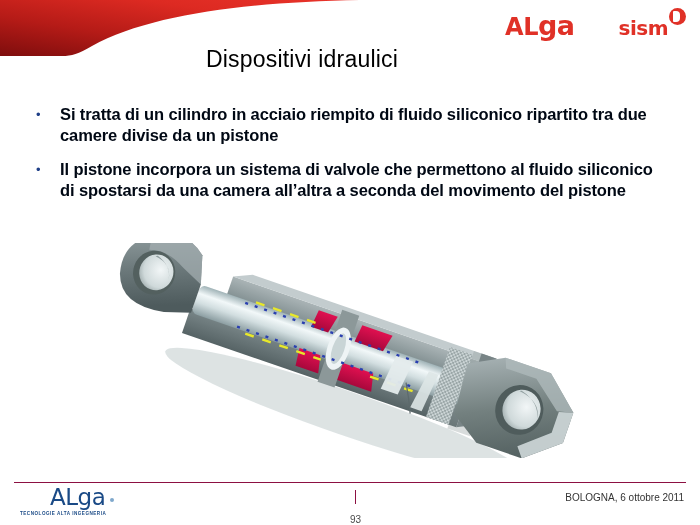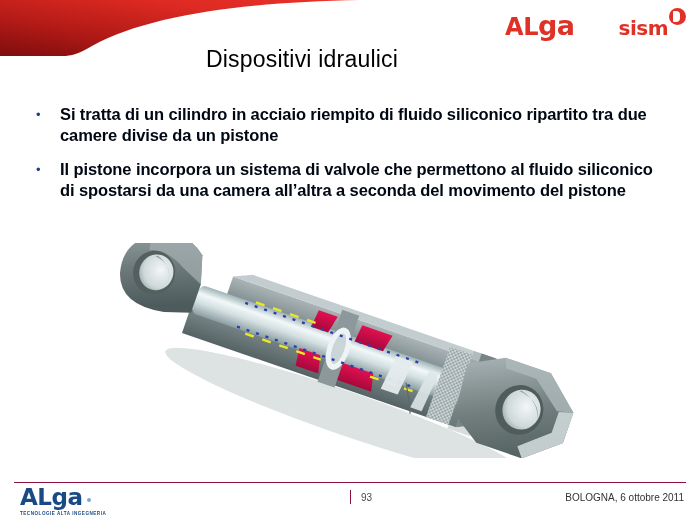--- a/index.html
+++ b/index.html
@@ -129,25 +129,26 @@
   .footer-logo {
     position: absolute;
     left: 20px;
     top: 486px;
     width: 130px;
     height: 32px;
   }
   .footer-logo-text {
     font-family: "DejaVu Sans", sans-serif;
     font-size: 23px;
-    font-weight: bold;
+    font-weight: normal;
     color: #1a4a86;
     line-height: 1;
     letter-spacing: -0.5px;
     white-space: nowrap;
+    margin-left: 30px;
   }
   .footer-logo-dot {
     display: inline-block;
     width: 4px; height: 4px;
     border-radius: 50%;
     background: #7fa8cc;
     margin-left: 5px;
     vertical-align: 3px;
   }
   .footer-tagline {
@@ -158,20 +159,21 @@
     margin-top: 2px;
     white-space: nowrap;
   }
   .footer-page {
     position: absolute;
     left: 350px;
     top: 490px;
     display: flex;
     align-items: center;
     gap: 10px;
+    flex-direction: column;
   }
   .footer-page-tick {
     width: 1px;
     height: 14px;
     background: #8c1042;
   }
   .footer-page-num {
     font-size: 10px;
     color: #4a4a4a;
   }

